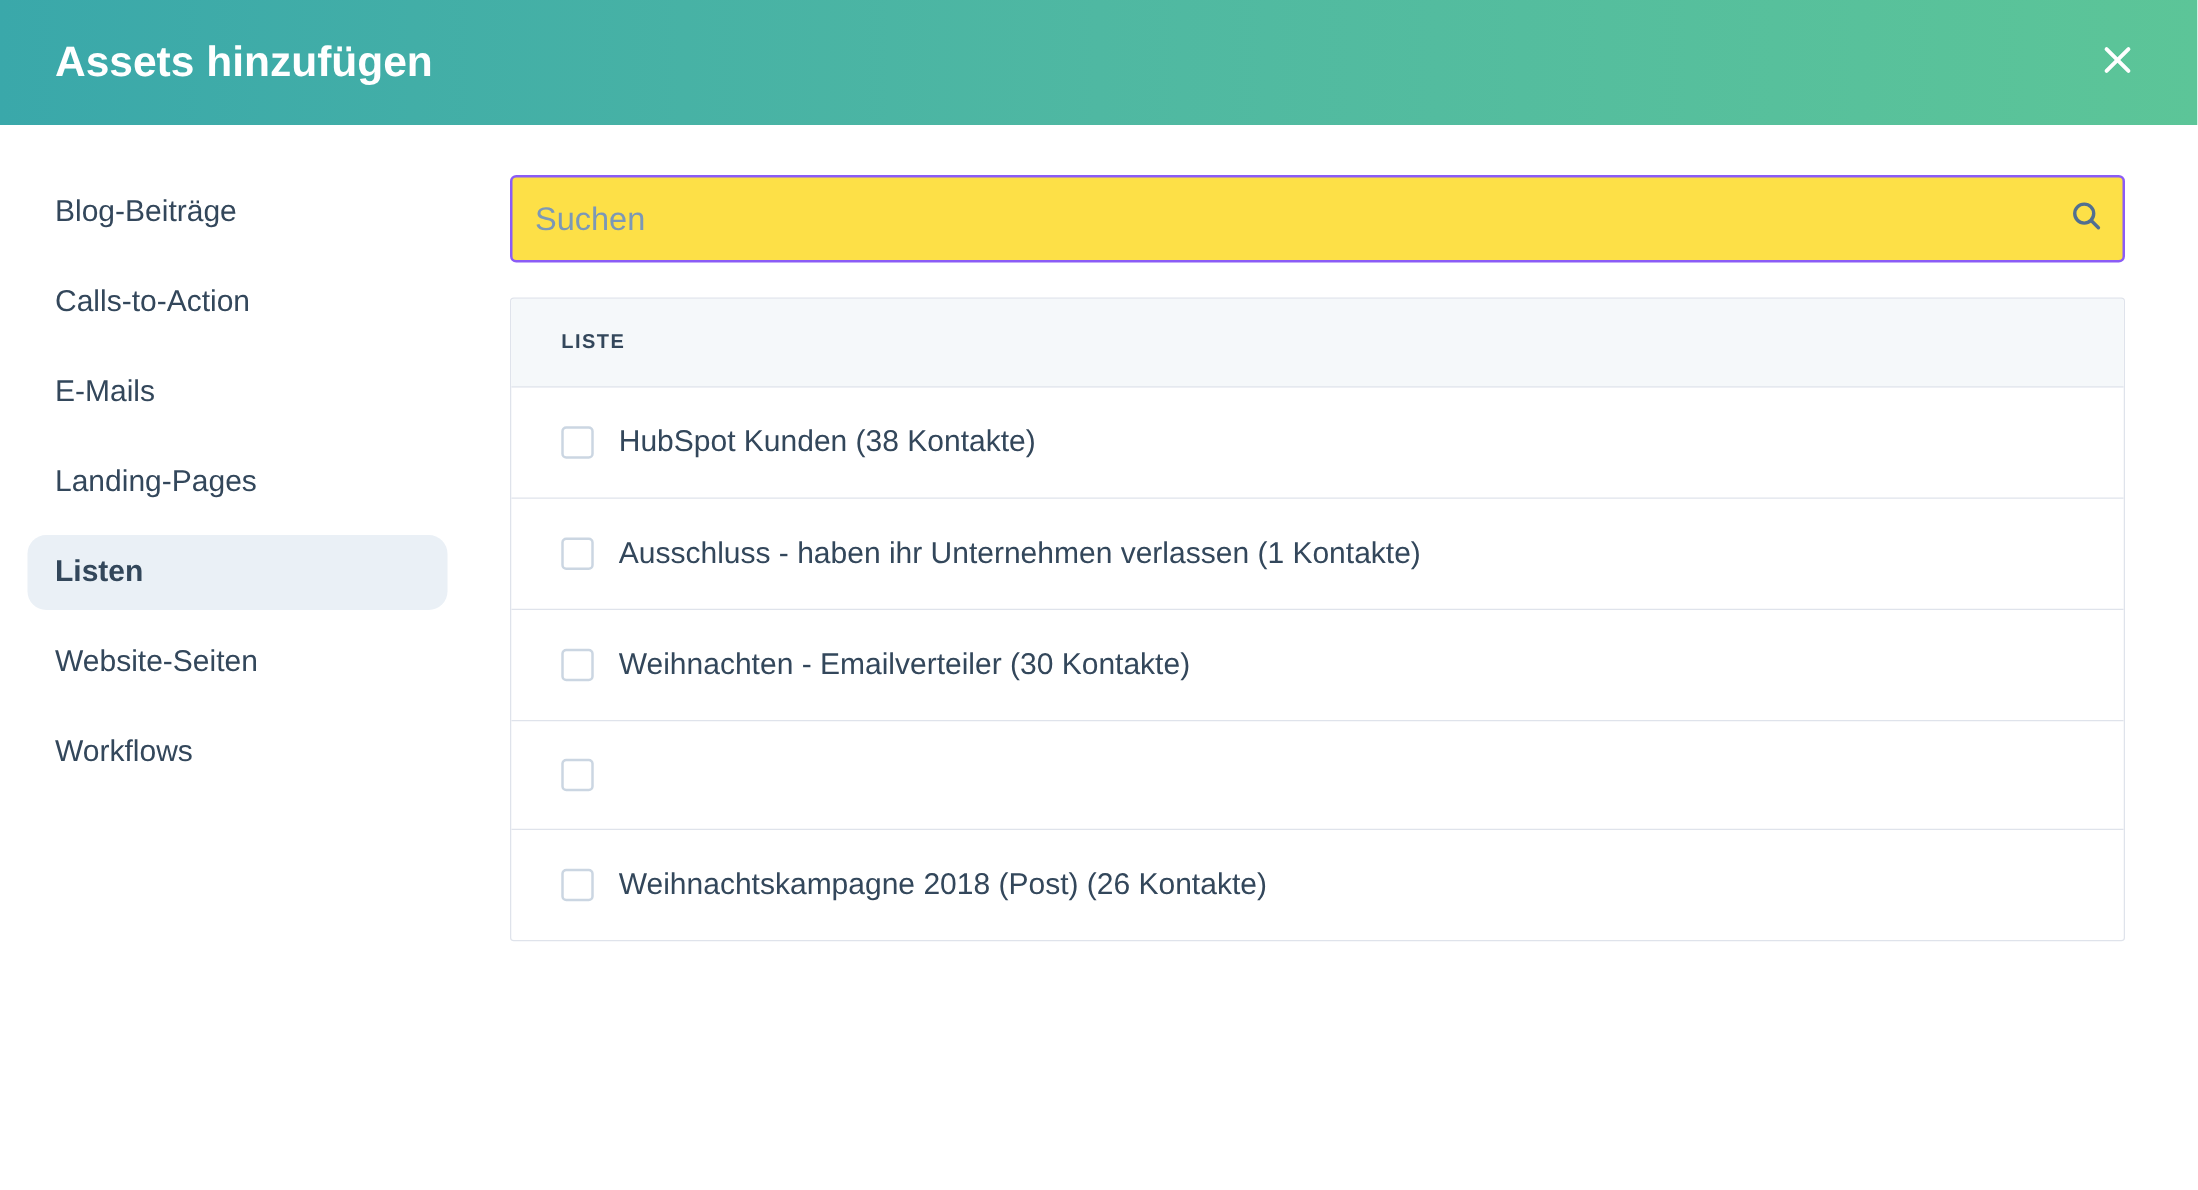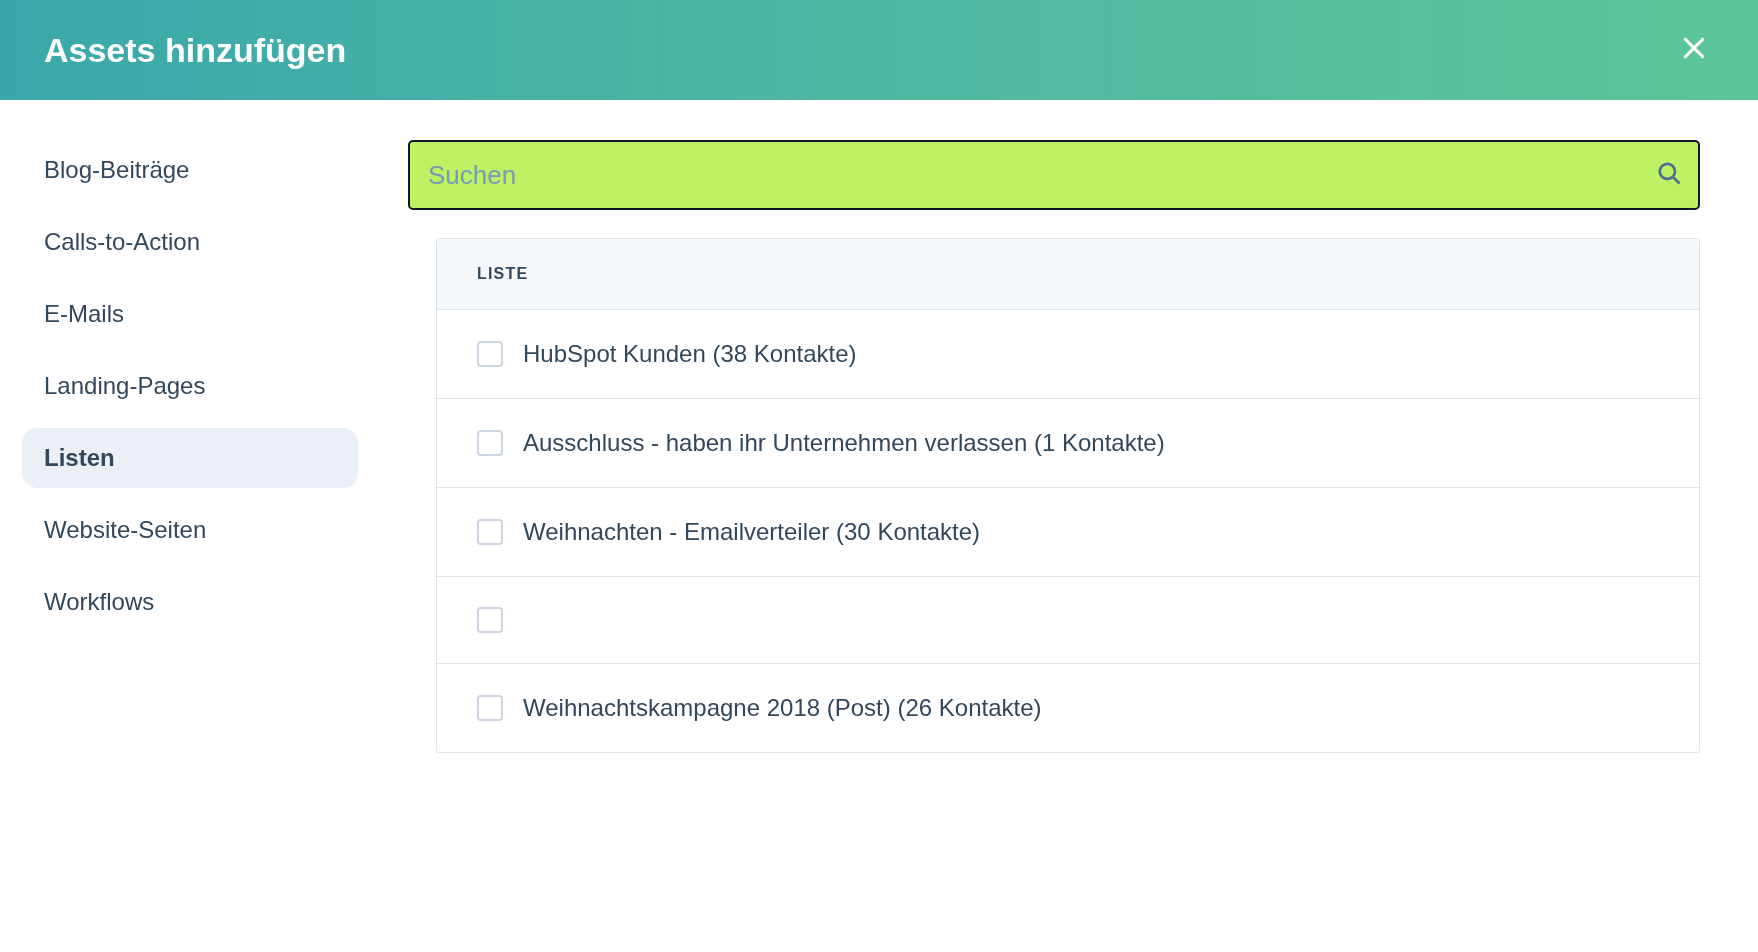--- a/index.html
+++ b/index.html
@@ -79,22 +79,22 @@
       position: relative;
       margin-bottom: 28px;
     }
 
     .search-input {
       width: 100%;
       height: 70px;
       padding: 0 58px 0 18px;
       font-size: 26px;
       color: #33475b;
-      background: #bef264;
-      border: 2px solid #0f172a;
+      background: #fde047;
+      border: 2px solid #8b5cf6;
       border-radius: 5px;
       outline: none;
     }
 
     .search-input::placeholder {
       color: #7c98b6;
     }
 
     .search-icon {
       position: absolute;
@@ -107,21 +107,20 @@
 
     .search-icon svg {
       width: 26px;
       height: 26px;
     }
 
     .list-table {
       border: 1px solid #dfe3eb;
       border-radius: 3px;
       overflow: hidden;
-      margin-left: 28px;
     }
 
     .table-header {
       background: #f5f8fa;
       padding: 26px 40px;
       border-bottom: 1px solid #dfe3eb;
     }
 
     .table-header-label {
       font-size: 16px;

